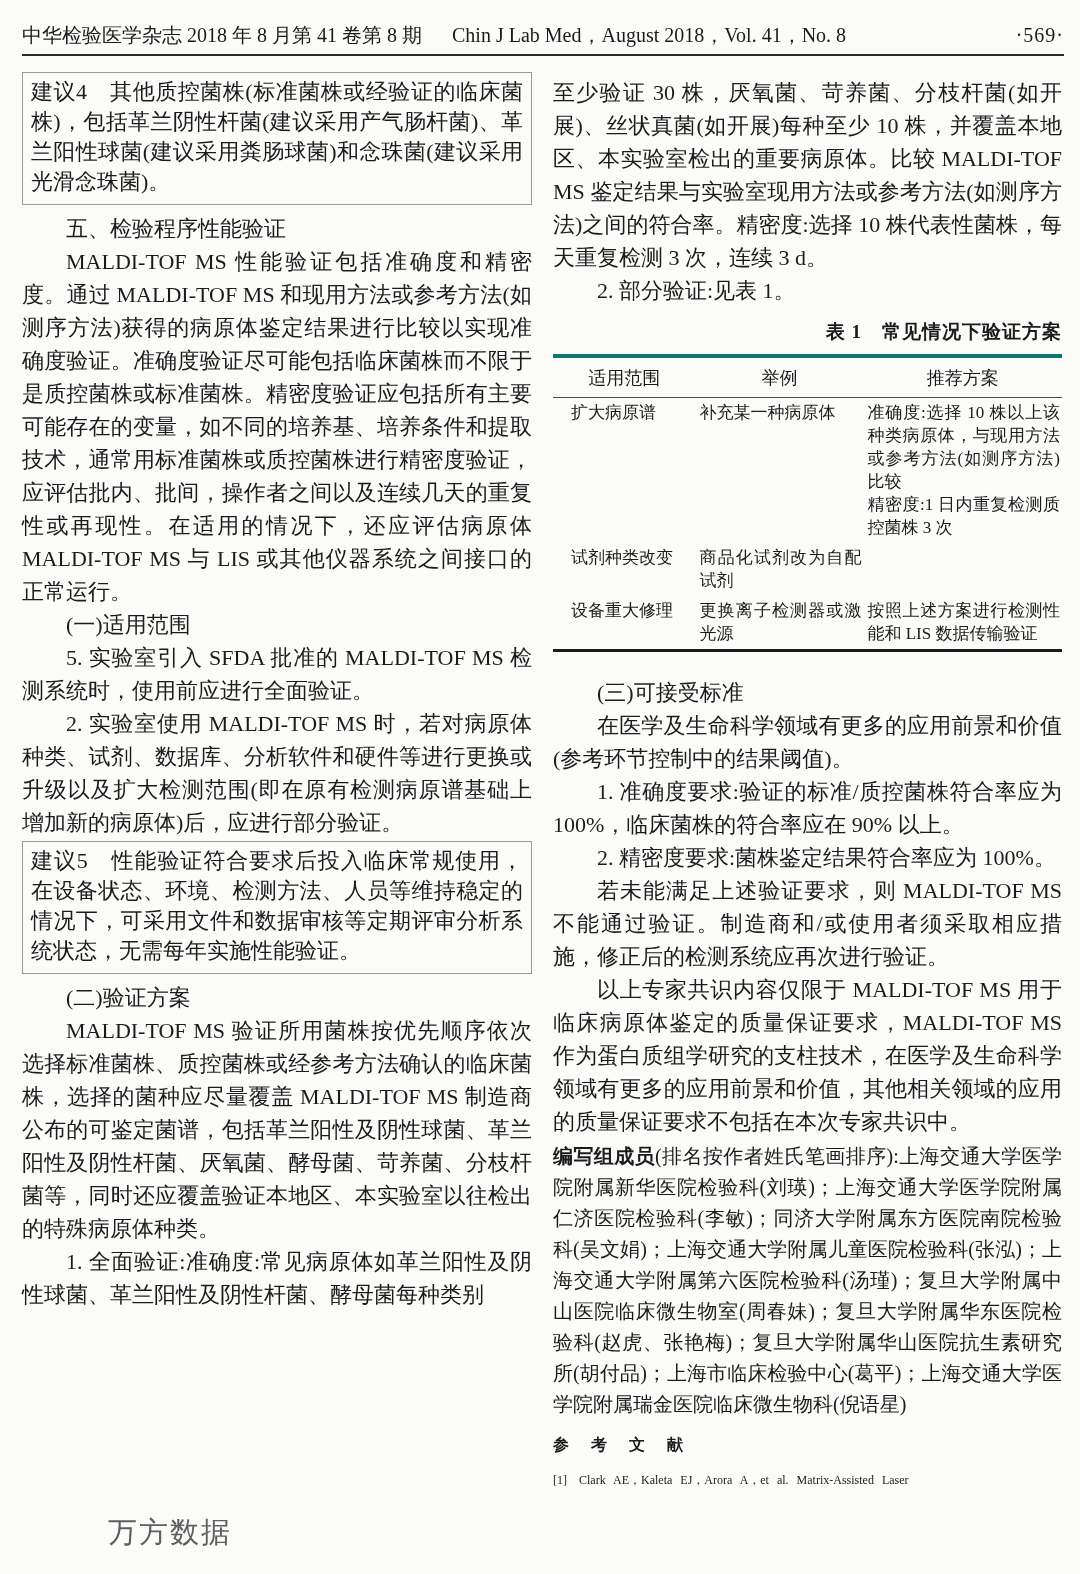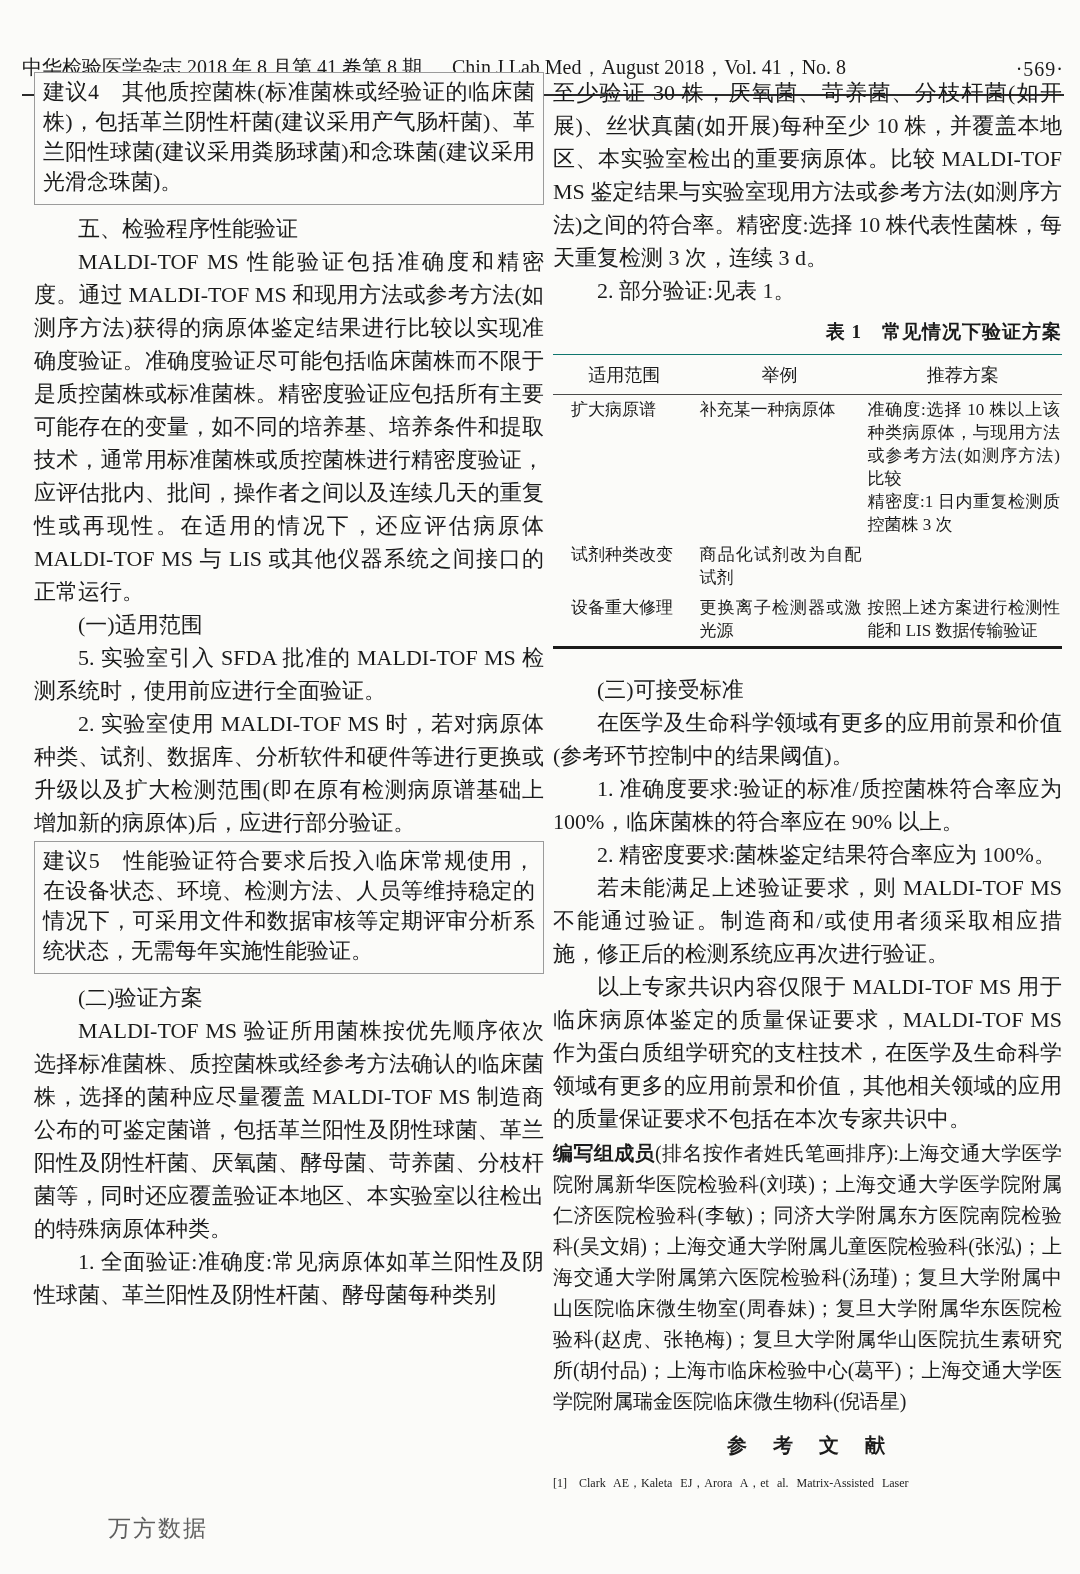--- a/index.html
+++ b/index.html
@@ -8,49 +8,48 @@
     width:1080px;height:1574px;
     margin:0 auto;
     background:#fbfbf9;
     font-family:"Liberation Serif","DejaVu Serif",serif;
     color:#1b1b1b;
     overflow:hidden;
   }
   
   .hdr{
     position:absolute;left:22px;right:16px;top:22px;
-    display:flex;align-items:flex-end;
+    display:flex;align-items:center;
     font-size:20px;
     border-bottom:2px solid #2b2b2b;
-    padding-bottom:13px;
+    padding-bottom:5px;
     white-space:nowrap;
-    margin-top:32px;
   }
   .hdr .en{margin-left:30px;}
   .hdr .pageno{margin-left:auto;letter-spacing:1px;}
   
   .col{position:absolute;top:70px;}
-  .col-left{left:22px;width:510px;margin-left:12px;}
+  .col-left{left:22px;width:510px;}
   .col-right{left:553px;top:76px;width:509px;}
   p{margin:0;font-size:22px;line-height:33px;text-align:justify;}
   .indent{text-indent:2em;}
   
   .rec-box{
     border:1px solid #9b9b9b;
     padding:4px 8px 7px 8px;
     margin:2px 0 7px 0;
     background:#fbfbf9;
   }
   .rec-box p{text-indent:0;line-height:30px;}
   
   .table-block{margin:12px 0 10px 0;}
   .tcaption{text-align:right;font-weight:bold;font-size:19px;margin-bottom:9px;letter-spacing:1px;}
   table.t1{
     width:100%;border-collapse:collapse;
-    border-top:1px solid #0f766e;border-bottom:3px solid #1b1b1b;
+    border-top:4px solid #0f766e;border-bottom:3px solid #1b1b1b;
     font-size:17px;
   }
   table.t1 th{
     font-weight:normal;font-size:18px;
     padding:8px 0 7px 0;text-align:center;
     border-bottom:1px solid #4a4a4a;
   }
   table.t1 td{
     vertical-align:top;
     padding:3px 2px 4px 4px;
@@ -60,33 +59,33 @@
   table.t1 td .plan{margin:0 0 0 0;}
   col.w1{width:28%;}col.w2{width:33%;}col.w3{width:39%;}
   
   .h-accept{margin-top:24px;}
   .contributors{font-size:20px;line-height:31px;margin-top:3px;}
   .contributors .lead{
     font-family:"Liberation Sans","DejaVu Sans",sans-serif;
     font-weight:bold;
   }
   .refs-heading{
-    text-align:center;font-weight:bold;font-size:20px;
+    text-align:left;font-weight:bold;font-size:16px;
     margin:15px 0 11px 0;letter-spacing:3px;
   }
   .ref-item{
     font-size:12px;line-height:26px;
     padding-left:36px;text-indent:-36px;
     word-spacing:5px;
   }
   
   .watermark{
     position:absolute;left:108px;top:1513px;
     font-family:"Liberation Sans","DejaVu Sans",sans-serif;
-    font-size:23px;letter-spacing:2px;
+    font-size:29px;letter-spacing:2px;
     color:rgba(55,55,55,0.8);
     pointer-events:none;
   }
 </style>
 </head>
 <body>
 
 <div class="page">
 
   <div class="hdr">

